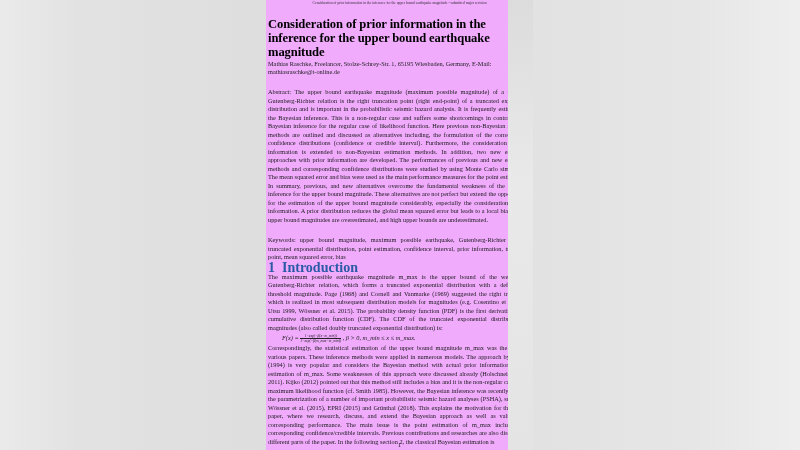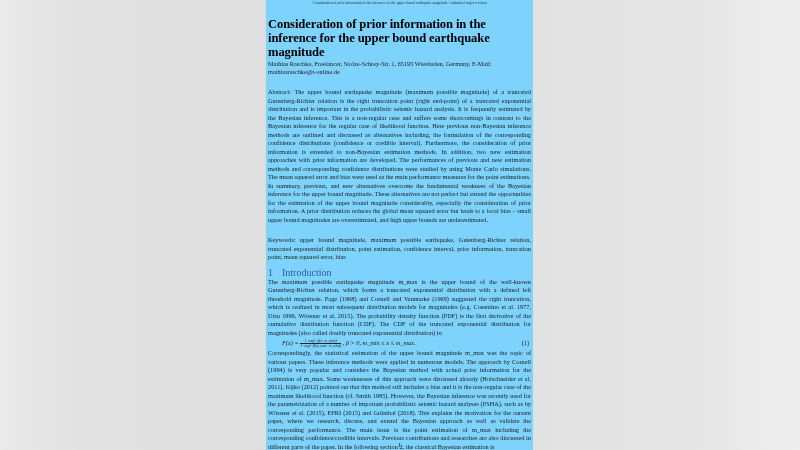--- a/index.html
+++ b/index.html
@@ -26,23 +26,23 @@
   }
   .side-right {
     left: 533px;
     width: 267px;
     background: linear-gradient(90deg, #e2e2e2 0%, #e6e6e6 60%, #eeeeee 100%);
   }
   .page {
     position: absolute;
     left: 266px;
     top: 0;
-    width: 267px;
+    width: 242px;
     height: 450px;
-    background: #7dd3fc;
+    background: #f0abfc;
     overflow: hidden;
     color: #111;
   }
   .running-header {
     position: absolute;
     left: 0;
     width: 267px;
     top: 1px;
     text-align: center;
     font-size: 3.6px;
@@ -75,25 +75,25 @@
     font-size: 6.3px;
     line-height: 8.5px;
     text-align: justify;
     color: #1a1a1a;
     margin: 0;
   }
   .abstract { margin-top: 12px; }
   .summary { margin-top: 0; }
   .keywords { margin-top: 12px; }
   .section-heading {
-    margin-top: 5px;
-    font-size: 10px;
+    font-size: 14px;
     line-height: 11px;
     color: #2a5aa6;
     font-family: "Liberation Serif", serif;
+    font-weight: bold;
   }
   .section-heading .num { display: inline-block; width: 14px; }
   .equation {
     position: relative;
     font-size: 6.3px;
     line-height: 12px;
     height: 12px;
     color: #1a1a1a;
     padding-left: 14px;
     font-style: italic;

